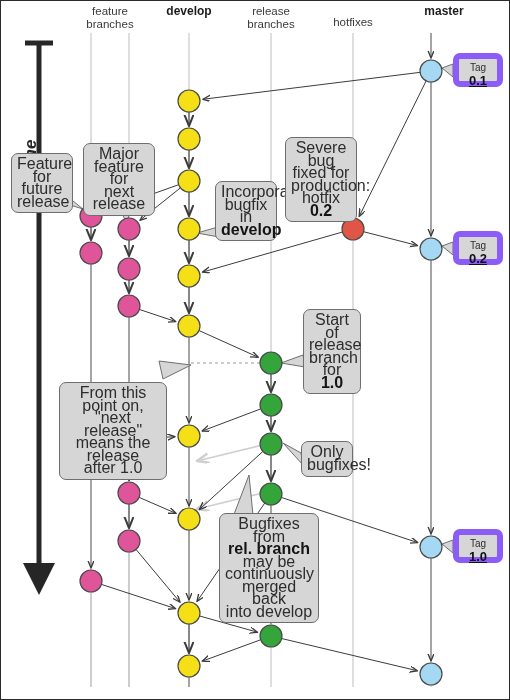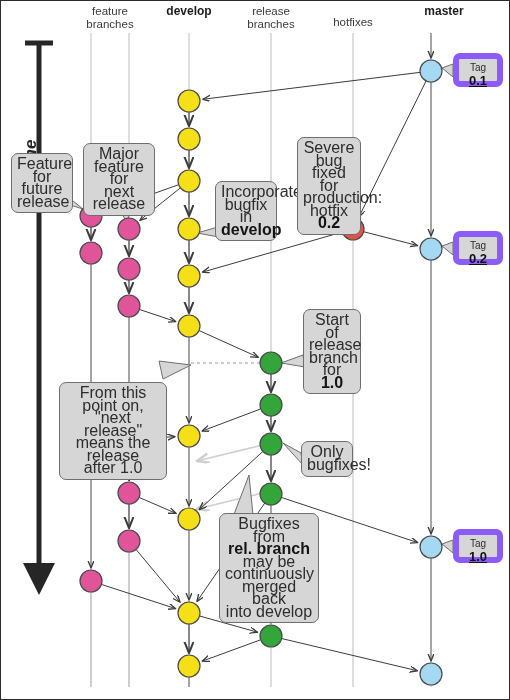--- a/index.html
+++ b/index.html
@@ -187,21 +187,21 @@
       <div class="callout" style="left: 82px; top: 142px; width: 72px; min-height: 60px;">
         <div>Major</div>
         <div>feature for</div>
         <div>next release</div>
       </div>
       <div class="callout" style="left: 214px; top: 180px; width: 62px; min-height: 60px;">
         <div>Incorporate</div>
         <div>bugfix in</div>
         <div><b>develop</b></div>
       </div>
-      <div class="callout" style="left: 296px; top: 136px; width: 64px; min-height: 72px;">
+      <div class="callout" style="left: 284px; top: 136px; width: 72px; min-height: 72px;">
         <div>Severe bug</div>
         <div>fixed for</div>
         <div>production:</div>
         <div>hotfix <b>0.2</b></div>
       </div>
       <div class="callout" style="left: 58px; top: 352px; width: 108px; min-height: 56px; margin-top: 29px;">
         <div>From this point on,</div>
         <div>"next release"</div>
         <div>means the release</div>
         <div>after 1.0</div>

